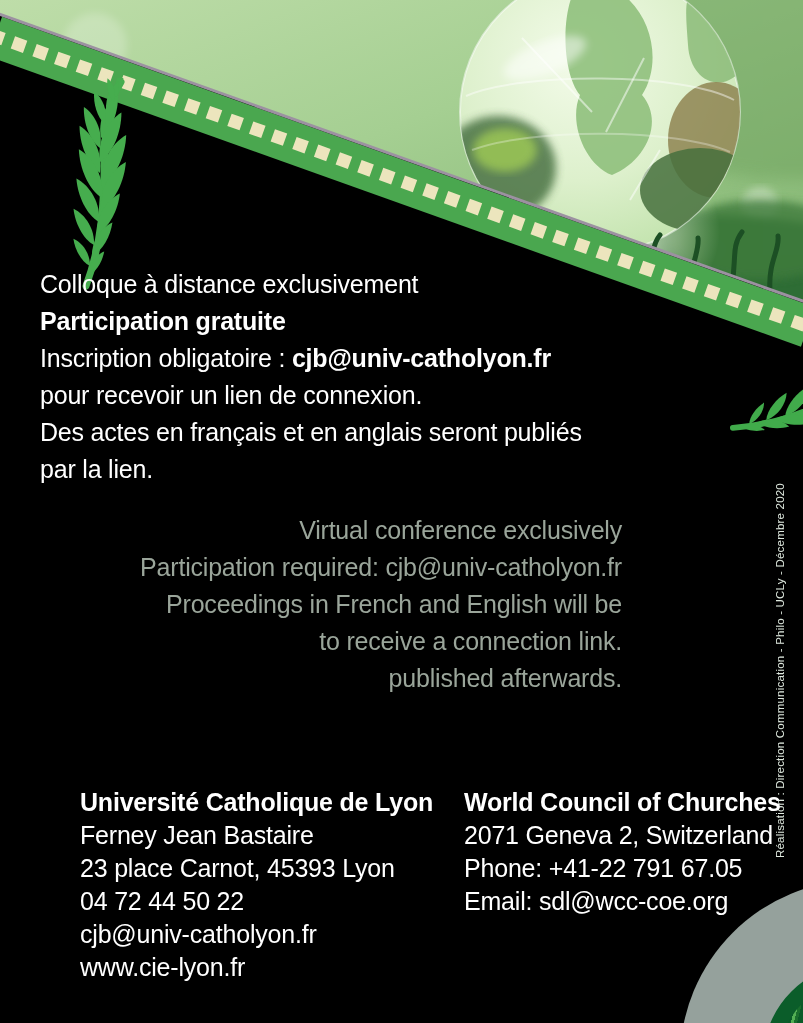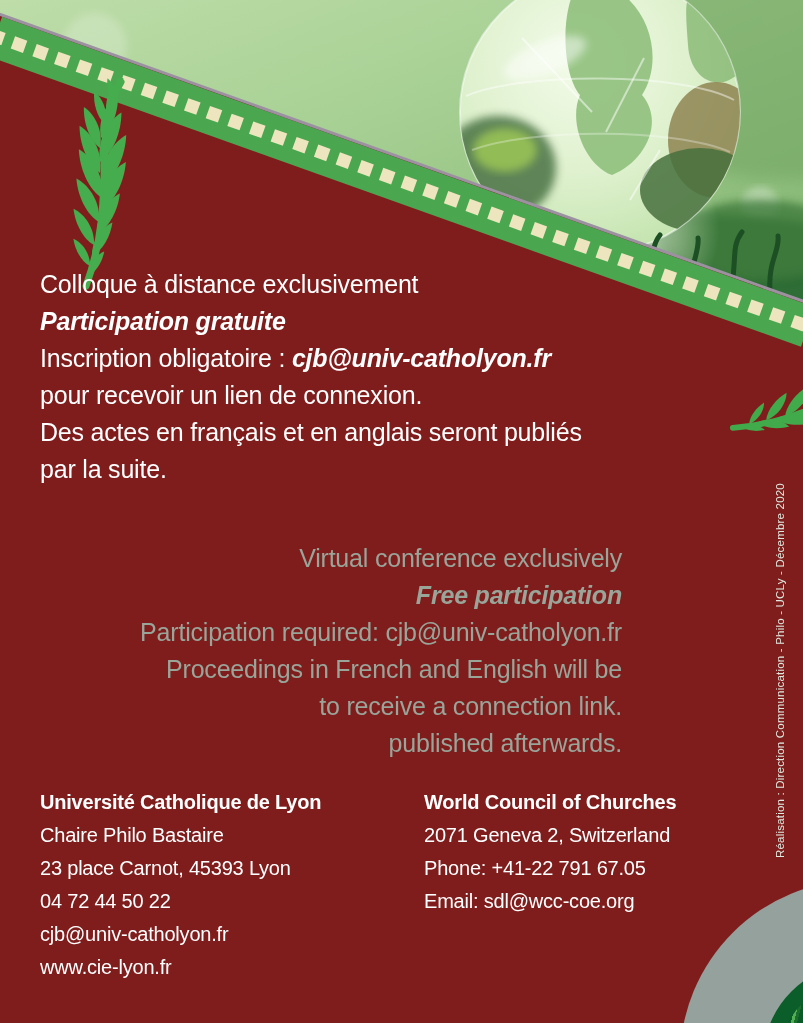--- a/index.html
+++ b/index.html
@@ -1,45 +1,45 @@
 <!DOCTYPE html>
 <html><head>
 <meta charset="utf-8">
 <style>
   html,body{margin:0;padding:0;background:#222;}
   *{box-sizing:border-box;}
   .poster{
     position:relative;width:803px;height:1023px;overflow:hidden;
-    background:#7f1d1d;
+    background:#000000;
     font-family:"Liberation Sans",sans-serif;
     -webkit-font-smoothing:antialiased;
   }
   svg{display:block;}
   .hero{position:absolute;top:0;left:0;}
   .fern{position:absolute;}
   .fern-left{left:24px;top:78px;}
   .fern-right{left:656px;top:360px;}
 
   .fr-block{
     position:absolute;left:40px;top:266px;width:610px;
     color:#ffffff;font-size:25px;line-height:37px;letter-spacing:-0.2px;
   }
   .en-block{
     position:absolute;left:40px;top:512px;width:582px;text-align:right;
-    color:#9aa59a;font-size:25px;line-height:37px;letter-spacing:-0.2px;margin-top:28px;
+    color:#9aa59a;font-size:25px;line-height:37px;letter-spacing:-0.2px;
   }
-  .bold{font-weight:bold;font-style:italic;}
+  .bold{font-weight:bold;}
 
   .credit{
     position:absolute;left:774px;top:858px;width:380px;height:16px;
     transform:rotate(-90deg);transform-origin:0 0;
     color:#dfe9df;font-size:11.5px;letter-spacing:0.2px;white-space:nowrap;
   }
 
-  .contact{position:absolute;top:786px;color:#ffffff;font-size:20px;line-height:33px;letter-spacing:-0.2px;}
+  .contact{position:absolute;top:786px;color:#ffffff;font-size:25px;line-height:33px;letter-spacing:-0.2px;margin-left:40px;}
   .contact-ucly{left:40px;width:380px;}
   .contact-wcc{left:424px;width:360px;}
   .contact .title{font-weight:bold;}
 
   .corner-circle{position:absolute;border-radius:50%;}
   .corner-gray{left:680px;top:880px;width:360px;height:360px;background:#95a19c;}
   .corner-photo{
     left:763px;top:963px;width:194px;height:194px;
     background:
       repeating-linear-gradient(104deg, rgba(96,190,92,0) 0 8px, rgba(96,190,92,0.85) 8px 11px, rgba(40,130,50,0.5) 11px 14px),
@@ -153,37 +153,36 @@
       <use href="#fernShape"></use>
     </g>
   </svg>
 
   <div class="fr-block">
     <div>Colloque à distance exclusivement</div>
     <div class="bold">Participation gratuite</div>
     <div><span>Inscription obligatoire : </span><span class="bold">cjb@univ-catholyon.fr</span></div>
     <div>pour recevoir un lien de connexion.</div>
     <div>Des actes en français et en anglais seront publiés</div>
-    <div>par la suite.</div>
+    <div>par la lien.</div>
   </div>
 
   <div class="en-block">
     <div>Virtual conference exclusively</div>
-    <div class="bold">Free participation</div>
     <div>Participation required: cjb@univ-catholyon.fr</div>
     <div>Proceedings in French and English will be</div>
     <div>to receive a connection link.</div>
     <div>published afterwards.</div>
   </div>
 
   <div class="credit">Réalisation : Direction Communication - Philo - UCLy - Décembre 2020</div>
 
   <div class="contact contact-ucly">
     <div class="title">Université Catholique de Lyon</div>
-    <div>Chaire Philo Bastaire</div>
+    <div>Ferney Jean Bastaire</div>
     <div>23 place Carnot, 45393 Lyon</div>
     <div>04 72 44 50 22</div>
     <div>cjb@univ-catholyon.fr</div>
     <div>www.cie-lyon.fr</div>
   </div>
 
   <div class="contact contact-wcc">
     <div class="title">World Council of Churches</div>
     <div>2071 Geneva 2, Switzerland</div>
     <div>Phone: +41-22 791 67.05</div>

